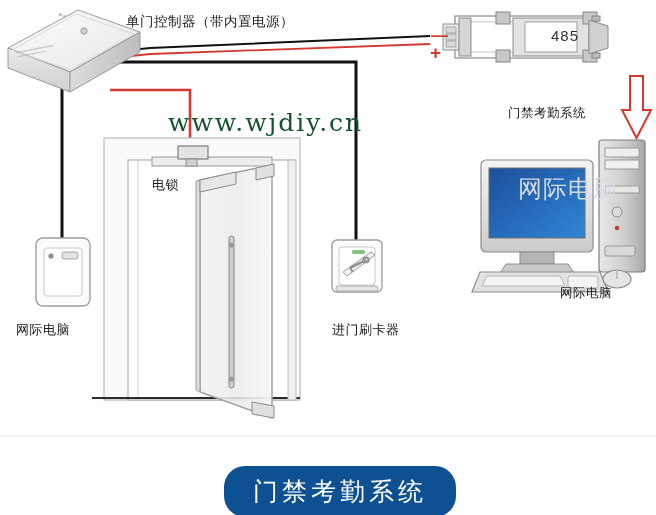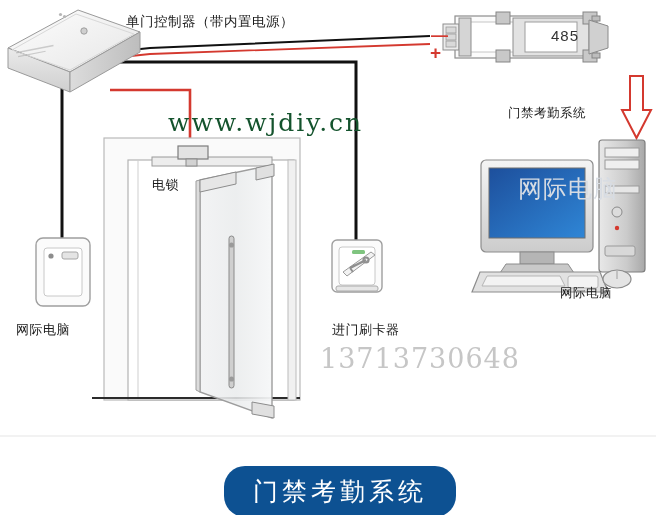--- a/index.html
+++ b/index.html
@@ -221,20 +221,19 @@
   <div class="lbl" id="lbl-reader">网际电脑</div>
   <div class="lbl" id="lbl-exit">进门刷卡器</div>
   <div class="lbl sm" id="lbl-serial">门禁考勤系统</div>
   <div class="lbl sm" id="lbl-terminal">网际电脑</div>
 
   <div id="num485">485</div>
   <div class="term" id="term-minus">—</div>
   <div class="term" id="term-plus">+</div>
 
   <div class="wm" id="wm-site">www.wjdiy.cn</div>
-  <div class="wm" id="wm-phone">13713730648</div>
   <div class="wm" id="wm-pc">网际电脑</div>
 
   <div id="banner">
     <span id="banner-text">门禁考勤系统</span>
   </div>
 
 </div>
 
 </body></html>

